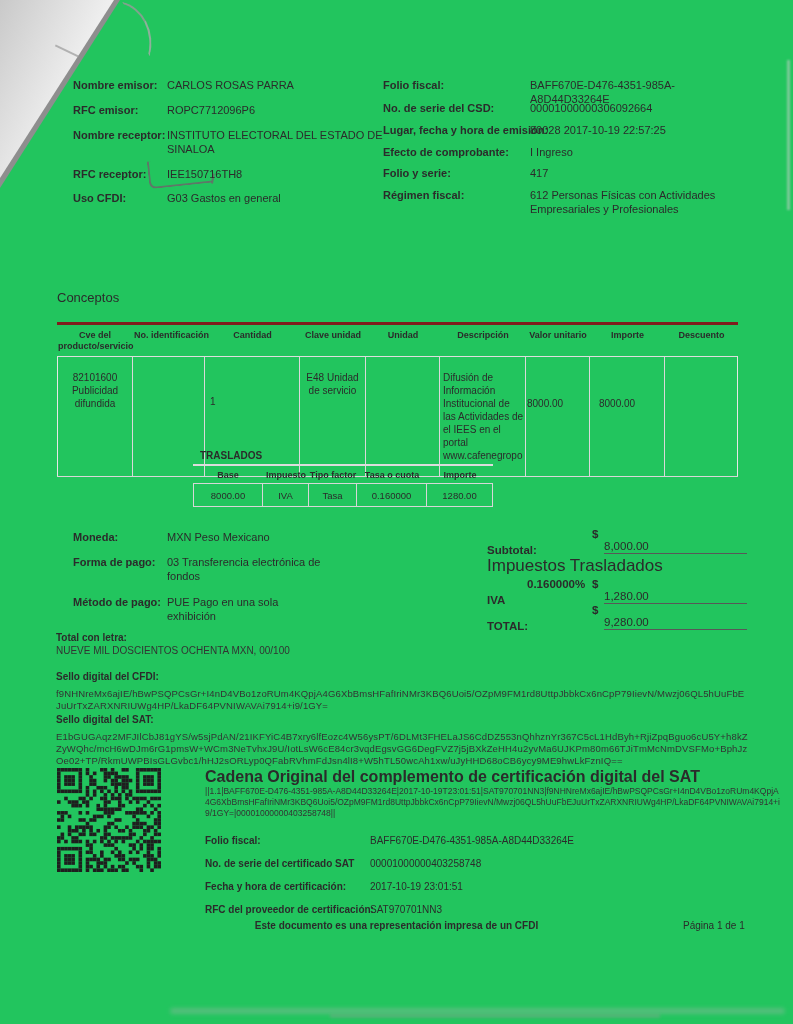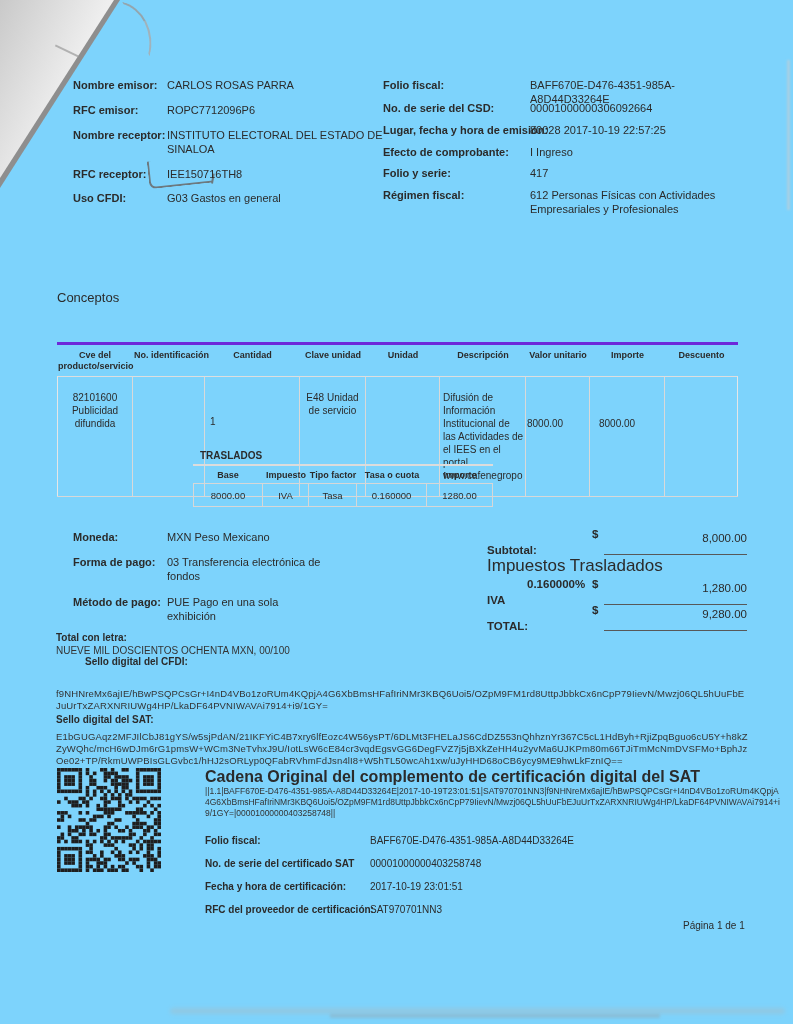--- a/index.html
+++ b/index.html
@@ -1,17 +1,17 @@
 <!DOCTYPE html>
 <html><head>
 <meta charset="utf-8">
 <style>
   html,body{margin:0;padding:0;background:#ffffff;}
   .page{
-    position:relative;width:793px;height:1024px;background:#7dd3fc;overflow:hidden;
+    position:relative;width:793px;height:1024px;background:#22c55e;overflow:hidden;
     font-family:"Liberation Sans",sans-serif;color:#2b2b2b;
   }
   
   .fold-outer{position:absolute;left:0;top:0;width:120px;height:188px;background:#8e8e8e;
     clip-path:polygon(0 0,100% 0,0 100%);}
   .fold-inner{position:absolute;left:0;top:0;width:114px;height:178px;
     background:linear-gradient(115deg,#c9c9c9 0%,#eeeeee 55%,#fbfbfb 100%);
     clip-path:polygon(0 0,100% 0,0 100%);}
   .curl-mark{position:absolute;left:116px;top:6px;width:36px;height:42px;
     border:2px solid transparent;border-top:2px solid #9a9a9a;border-right:2px solid #ababab;
@@ -33,21 +33,21 @@
   .row{position:absolute;font-size:11px;line-height:14px;}
   .row .lab{position:absolute;left:0;top:0;font-weight:bold;white-space:nowrap;}
   .row .val{position:absolute;top:0;}
   .hdr-left .val{left:94px;width:218px;}
   .hdr-right .val{left:147px;width:208px;}
   .pay .val{left:94px;width:158px;}
   
   .concept-title{position:absolute;left:57px;top:290px;font-size:13px;font-weight:normal;}
   .ctable{position:absolute;left:57px;top:322px;width:681px;}
   .crow{display:grid;grid-template-columns:76px 72px 95px 66px 74px 86px 64px 75px 73px;}
-  .chead{border-top:3px solid #6d28d9;margin-top:20px;}
+  .chead{border-top:3px solid #7f1d1d;}
   .chead .cc{font-size:9px;font-weight:bold;text-align:center;padding:5px 1px 4px;line-height:11px;}
   .cbody{border-bottom:1px solid #d8d8d8;}
   .cbody .cc{min-height:86px;border-top:1px solid #dedede;border-right:1px solid #d9d9d9;
     font-size:10px;line-height:13px;box-sizing:border-box;padding:14px 1px;}
   .cbody .cc:first-child{border-left:1px solid #e6e6e6;}
   .cbody .cc:last-child{border-right:1px solid #e6e6e6;}
   .ta-c{text-align:center;}
   .cc.qty{padding-top:38px;padding-left:5px;}
   .cc.money{padding-top:40px;}
   .cc.money.imp{padding-left:9px;}
@@ -60,22 +60,22 @@
   .thead{border-top:2px solid #dcdcdc;}
   .thead .tc{font-size:9px;font-weight:bold;text-align:center;padding:4px 0 3px;white-space:nowrap;}
   .tbody .tc{border:1px solid #d7d7d7;border-left:none;font-size:9.5px;text-align:center;
     padding:6px 0 5px;}
   .tbody .tc:first-child{border-left:1px solid #d7d7d7;}
   
   .tot-row{position:absolute;left:487px;width:262px;font-size:11.5px;height:20px;}
   .tot-row .tlab{position:absolute;left:0;top:16px;font-weight:bold;white-space:nowrap;}
   .tot-row .trate{position:absolute;left:40px;top:0;font-weight:bold;}
   .tot-row .tcur{position:absolute;left:105px;top:0;font-weight:bold;}
-  .tot-row .tval{position:absolute;left:117px;top:4px;width:143px;text-align:right;
-    border-bottom:1.5px solid #585858;padding-bottom:10px;}
+  .tot-row .tval{position:absolute;left:117px;top:12px;width:143px;text-align:left;
+    border-bottom:1.5px solid #585858;padding-bottom:1px;}
   .tot-head{position:absolute;left:487px;font-size:17px;font-weight:normal;white-space:nowrap;}
   
   .sec-label{position:absolute;left:56px;font-size:10px;font-weight:bold;white-space:nowrap;}
   .sec-text{position:absolute;left:56px;width:692px;font-size:9.5px;line-height:12px;
     letter-spacing:.15px;word-break:break-all;color:#333;}
   .cadena-label{position:absolute;left:205px;top:768px;font-size:16px;font-weight:bold;}
   .cadena-text{position:absolute;left:205px;top:786px;width:578px;font-size:8.5px;line-height:11px;
     word-break:break-all;color:#333;}
   .sat-row{position:absolute;left:205px;font-size:10px;line-height:13px;}
   .sat-row .lab{position:absolute;left:0;top:0;font-weight:bold;white-space:nowrap;}
@@ -218,21 +218,21 @@
   </div>
   <div class="tot-row" style="top:604px;">
     <span class="tlab">TOTAL:</span>
     <span class="tcur">$</span>
     <span class="tval">9,280.00</span>
   </div>
 
   <div class="sec-label" style="top:632px;">Total con letra:</div>
   <div class="sec-text" style="top:645px;font-size:10px;letter-spacing:0;word-break:normal;">NUEVE MIL DOSCIENTOS OCHENTA MXN, 00/100</div>
 
-  <div class="sec-label" style="top:656px;margin-left:29px;">Sello digital del CFDI:</div>
+  <div class="sec-label" style="top:671px;">Sello digital del CFDI:</div>
   <div class="sec-text" style="top:688px;">f9NHNreMx6ajIE/hBwPSQPCsGr+I4nD4VBo1zoRUm4KQpjA4G6XbBmsHFafIriNMr3KBQ6Uoi5/OZpM9FM1rd8UttpJbbkCx6nCpP79IievN/Mwzj06QL5hUuFbEJuUrTxZARXNRIUWg4HP/LkaDF64PVNIWAVAi7914+i9/1GY=</div>
 
   <div class="sec-label" style="top:714px;">Sello digital del SAT:</div>
   <div class="sec-text" style="top:731px;">E1bGUGAqz2MFJIlCbJ81gYS/w5sjPdAN/21IKFYiC4B7xry6lfEozc4W56ysPT/6DLMt3FHELaJS6CdDZ553nQhhznYr367C5cL1HdByh+RjiZpqBguo6cU5Y+h8kZZyWQhc/mcH6wDJm6rG1pmsW+WCm3NeTvhxJ9U/IotLsW6cE84cr3vqdEgsvGG6DegFVZ7j5jBXkZeHH4u2yvMa6UJKPm80m66TJiTmMcNmDVSFMo+BphJzOe02+TP/RkmUWPBIsGLGvbc1/hHJ2sORLyp0QFabRVhmFdJsn4lI8+W5hTL50wcAh1xw/uJyHHD68oCB6ycy9ME9hwLkFznIQ==</div>
 
   <div class="qr">
     <svg id="qr-svg" xmlns="http://www.w3.org/2000/svg" viewBox="0 0 104.4 104.4">
         <rect x="28.8" y="0.0" width="3.6" height="3.6" fill="#1e1e1e"></rect>
         <rect x="43.2" y="0.0" width="3.6" height="3.6" fill="#1e1e1e"></rect>
         <rect x="46.8" y="0.0" width="3.6" height="3.6" fill="#1e1e1e"></rect>
@@ -652,15 +652,16 @@
   </div>
   <div class="sat-row" style="top:880px;">
     <span class="lab">Fecha y hora de certificación:</span>
     <span class="val">2017-10-19 23:01:51</span>
   </div>
   <div class="sat-row" style="top:903px;">
     <span class="lab">RFC del proveedor de certificación:</span>
     <span class="val">SAT970701NN3</span>
   </div>
 
+  <div class="footer-note">Este documento es una representación impresa de un CFDI</div>
   <div class="footer-page">Página 1 de 1</div>
 
 </div>
 
 </body></html>

